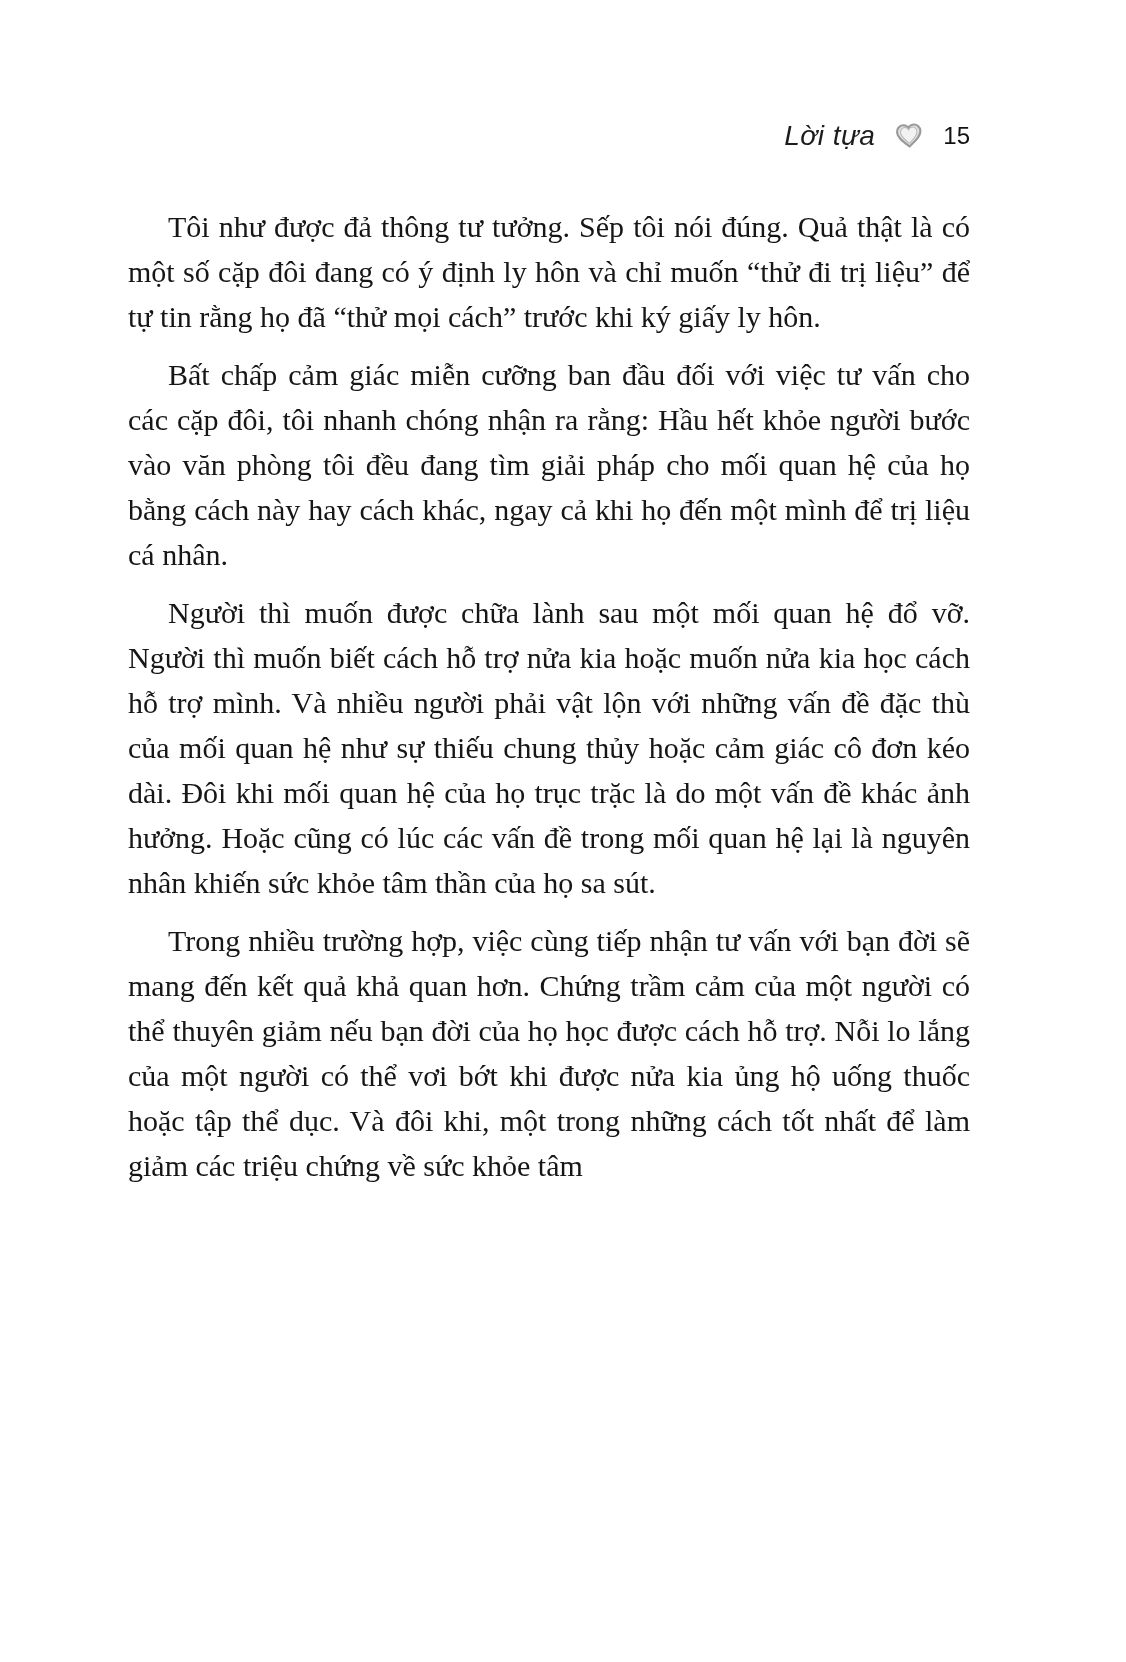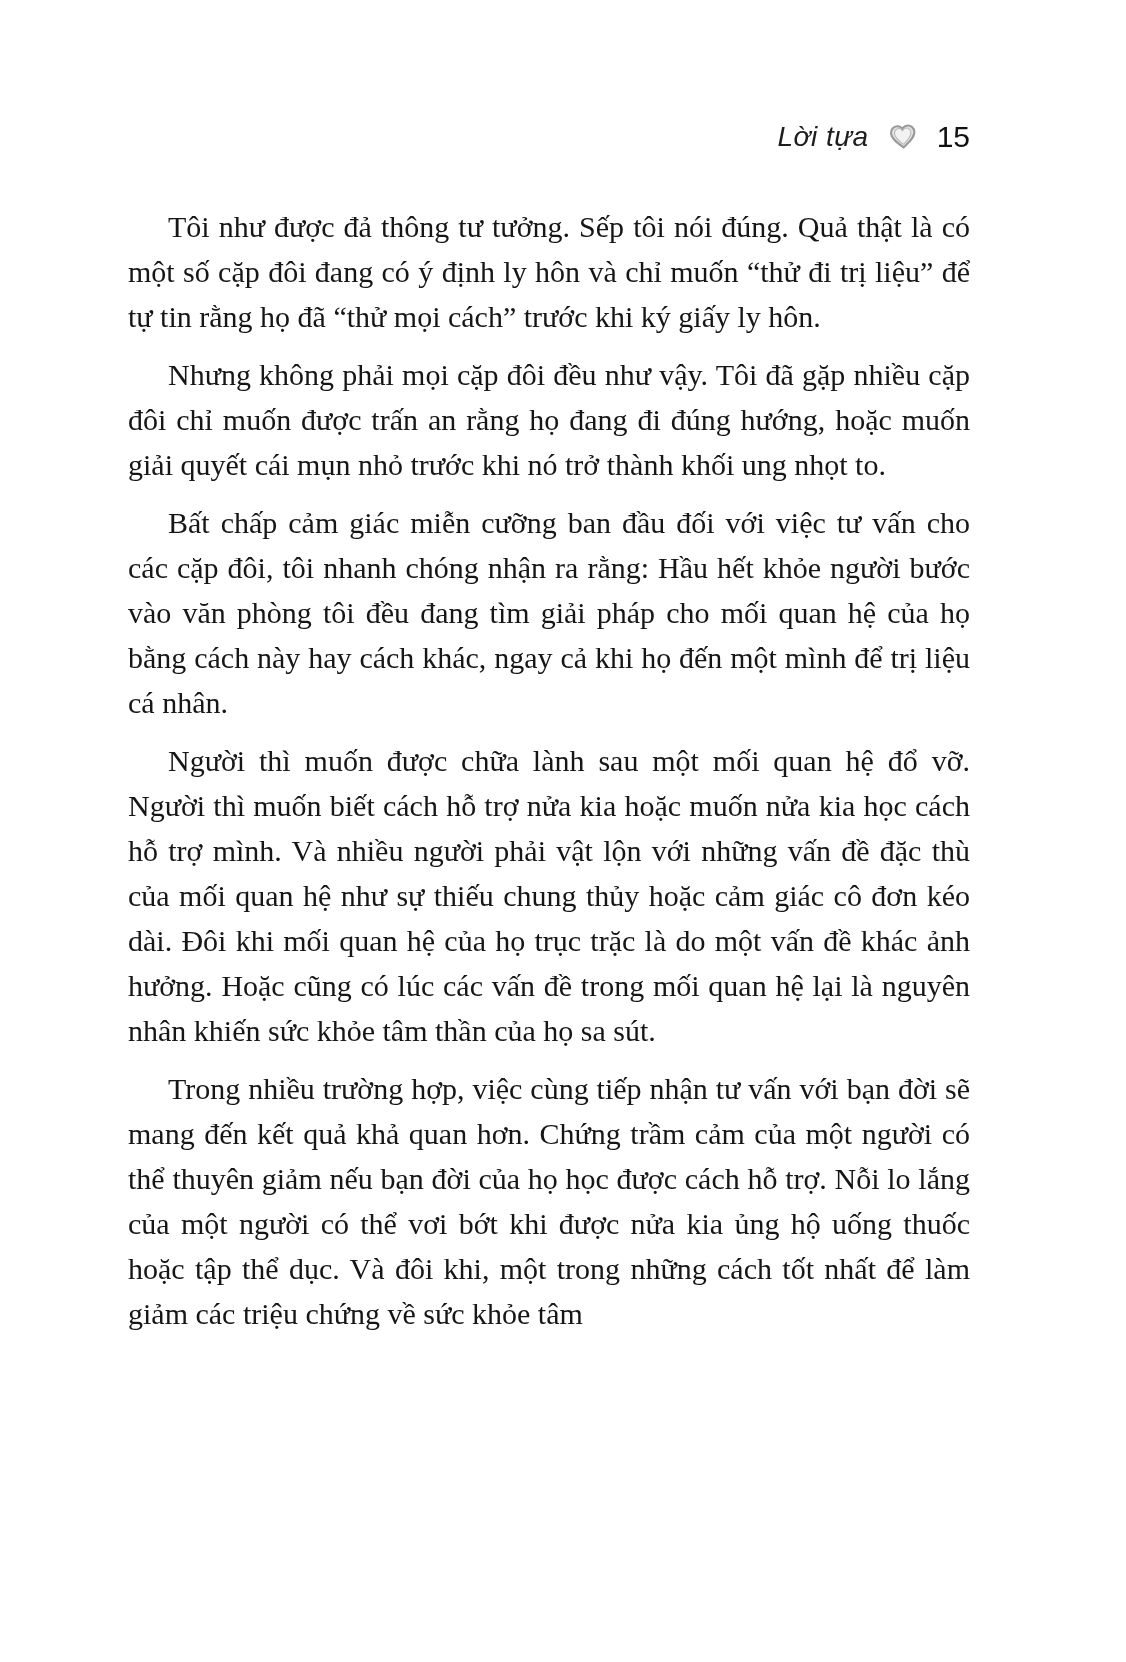--- a/index.html
+++ b/index.html
@@ -29,21 +29,21 @@
     font-size: 28px;
     letter-spacing: 0.5px;
     color: #1d1d1d;
   }
   .heart {
     display: inline-flex;
     align-items: center;
     transform: rotate(-4deg);
   }
   .page-number {
-    font-size: 30px;
+    font-size: 24px;
     color: #111111;
   }
   .content {
     position: absolute;
     top: 204px;
     left: 128px;
     width: 842px;
     font-family: "Liberation Serif", serif;
     font-size: 30px;
     line-height: 45px;
@@ -66,19 +66,18 @@
       <svg width="28" height="26" viewBox="0 0 32 30" aria-hidden="true">
         <path d="M16 27 C 10 22, 2.5 16.5, 2.5 9.8 C 2.5 5.4, 6 2.2, 9.9 2.2 C 12.6 2.2, 14.9 3.8, 16 6 C 17.1 3.8, 19.4 2.2, 22.1 2.2 C 26 2.2, 29.5 5.4, 29.5 9.8 C 29.5 16.5, 22 22, 16 27 Z" fill="#e3e3e3" stroke="#9a9a9a" stroke-width="2.4"></path>
         <path d="M16 23.5 C 11.8 19.6, 6.5 15.4, 6.5 10.4 C 6.5 7.2, 9 4.9, 11.6 4.9 C 13.5 4.9, 15.2 6.1, 16 7.7 C 16.8 6.1, 18.5 4.9, 20.4 4.9 C 23 4.9, 25.5 7.2, 25.5 10.4 C 25.5 15.4, 20.2 19.6, 16 23.5 Z" fill="#f2f2f2" stroke="#b8b8b8" stroke-width="1.2"></path>
       </svg>
     </span>
     <span class="page-number">15</span>
   </header>
 
   <main class="content">
     <p>Tôi như được đả thông tư tưởng. Sếp tôi nói đúng. Quả thật là có một số cặp đôi đang có ý định ly hôn và chỉ muốn “thử đi trị liệu” để tự tin rằng họ đã “thử mọi cách” trước khi ký giấy ly hôn.</p>
-    <p>Nhưng không phải mọi cặp đôi đều như vậy. Tôi đã gặp nhiều cặp đôi chỉ muốn được trấn an rằng họ đang đi đúng hướng, hoặc muốn giải quyết cái mụn nhỏ trước khi nó trở thành khối ung nhọt to.</p>
     <p>Bất chấp cảm giác miễn cưỡng ban đầu đối với việc tư vấn cho các cặp đôi, tôi nhanh chóng nhận ra rằng: Hầu hết khỏe người bước vào văn phòng tôi đều đang tìm giải pháp cho mối quan hệ của họ bằng cách này hay cách khác, ngay cả khi họ đến một mình để trị liệu cá nhân.</p>
     <p>Người thì muốn được chữa lành sau một mối quan hệ đổ vỡ. Người thì muốn biết cách hỗ trợ nửa kia hoặc muốn nửa kia học cách hỗ trợ mình. Và nhiều người phải vật lộn với những vấn đề đặc thù của mối quan hệ như sự thiếu chung thủy hoặc cảm giác cô đơn kéo dài. Đôi khi mối quan hệ của họ trục trặc là do một vấn đề khác ảnh hưởng. Hoặc cũng có lúc các vấn đề trong mối quan hệ lại là nguyên nhân khiến sức khỏe tâm thần của họ sa sút.</p>
     <p>Trong nhiều trường hợp, việc cùng tiếp nhận tư vấn với bạn đời sẽ mang đến kết quả khả quan hơn. Chứng trầm cảm của một người có thể thuyên giảm nếu bạn đời của họ học được cách hỗ trợ. Nỗi lo lắng của một người có thể vơi bớt khi được nửa kia ủng hộ uống thuốc hoặc tập thể dục. Và đôi khi, một trong những cách tốt nhất để làm giảm các triệu chứng về sức khỏe tâm</p>
   </main>
 
 </div>
 
 </body></html>

